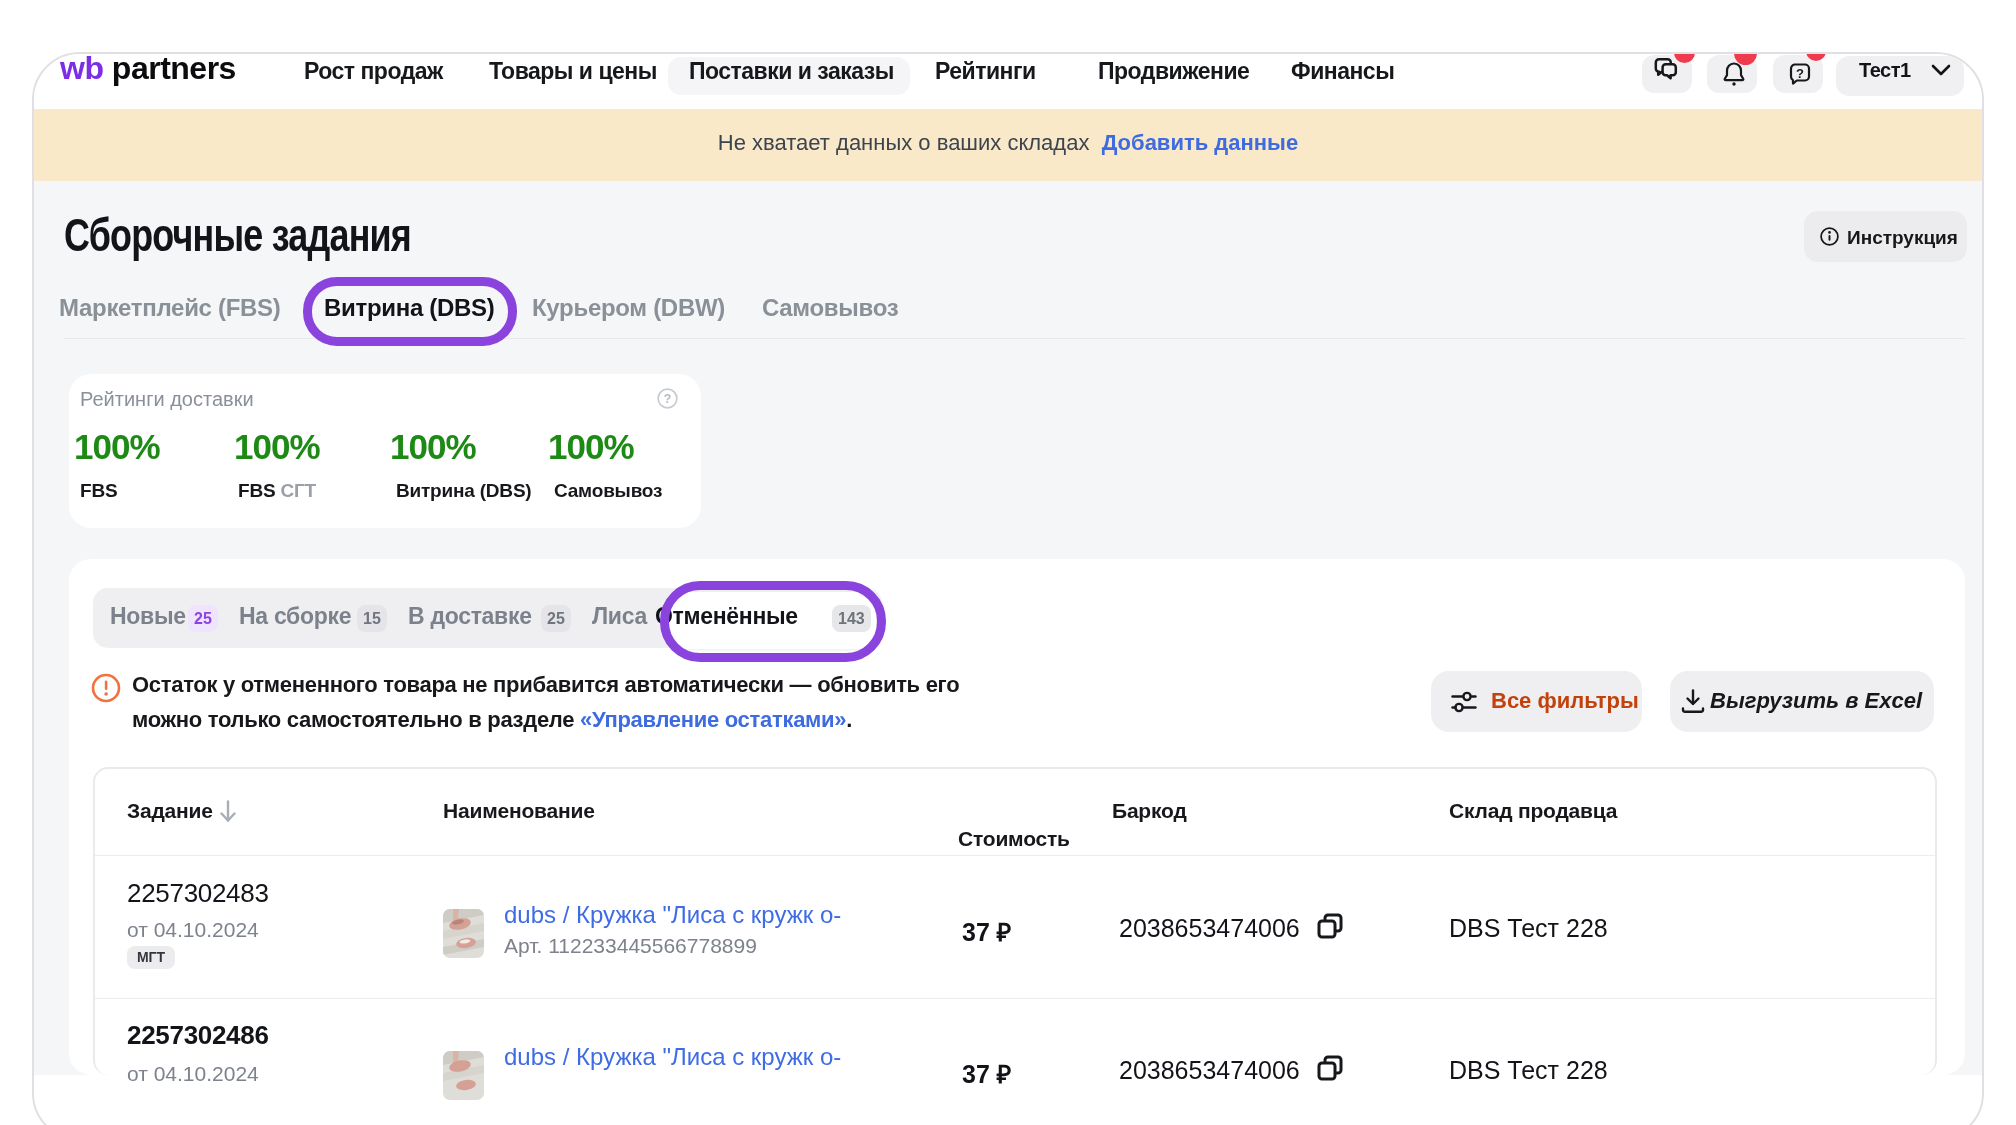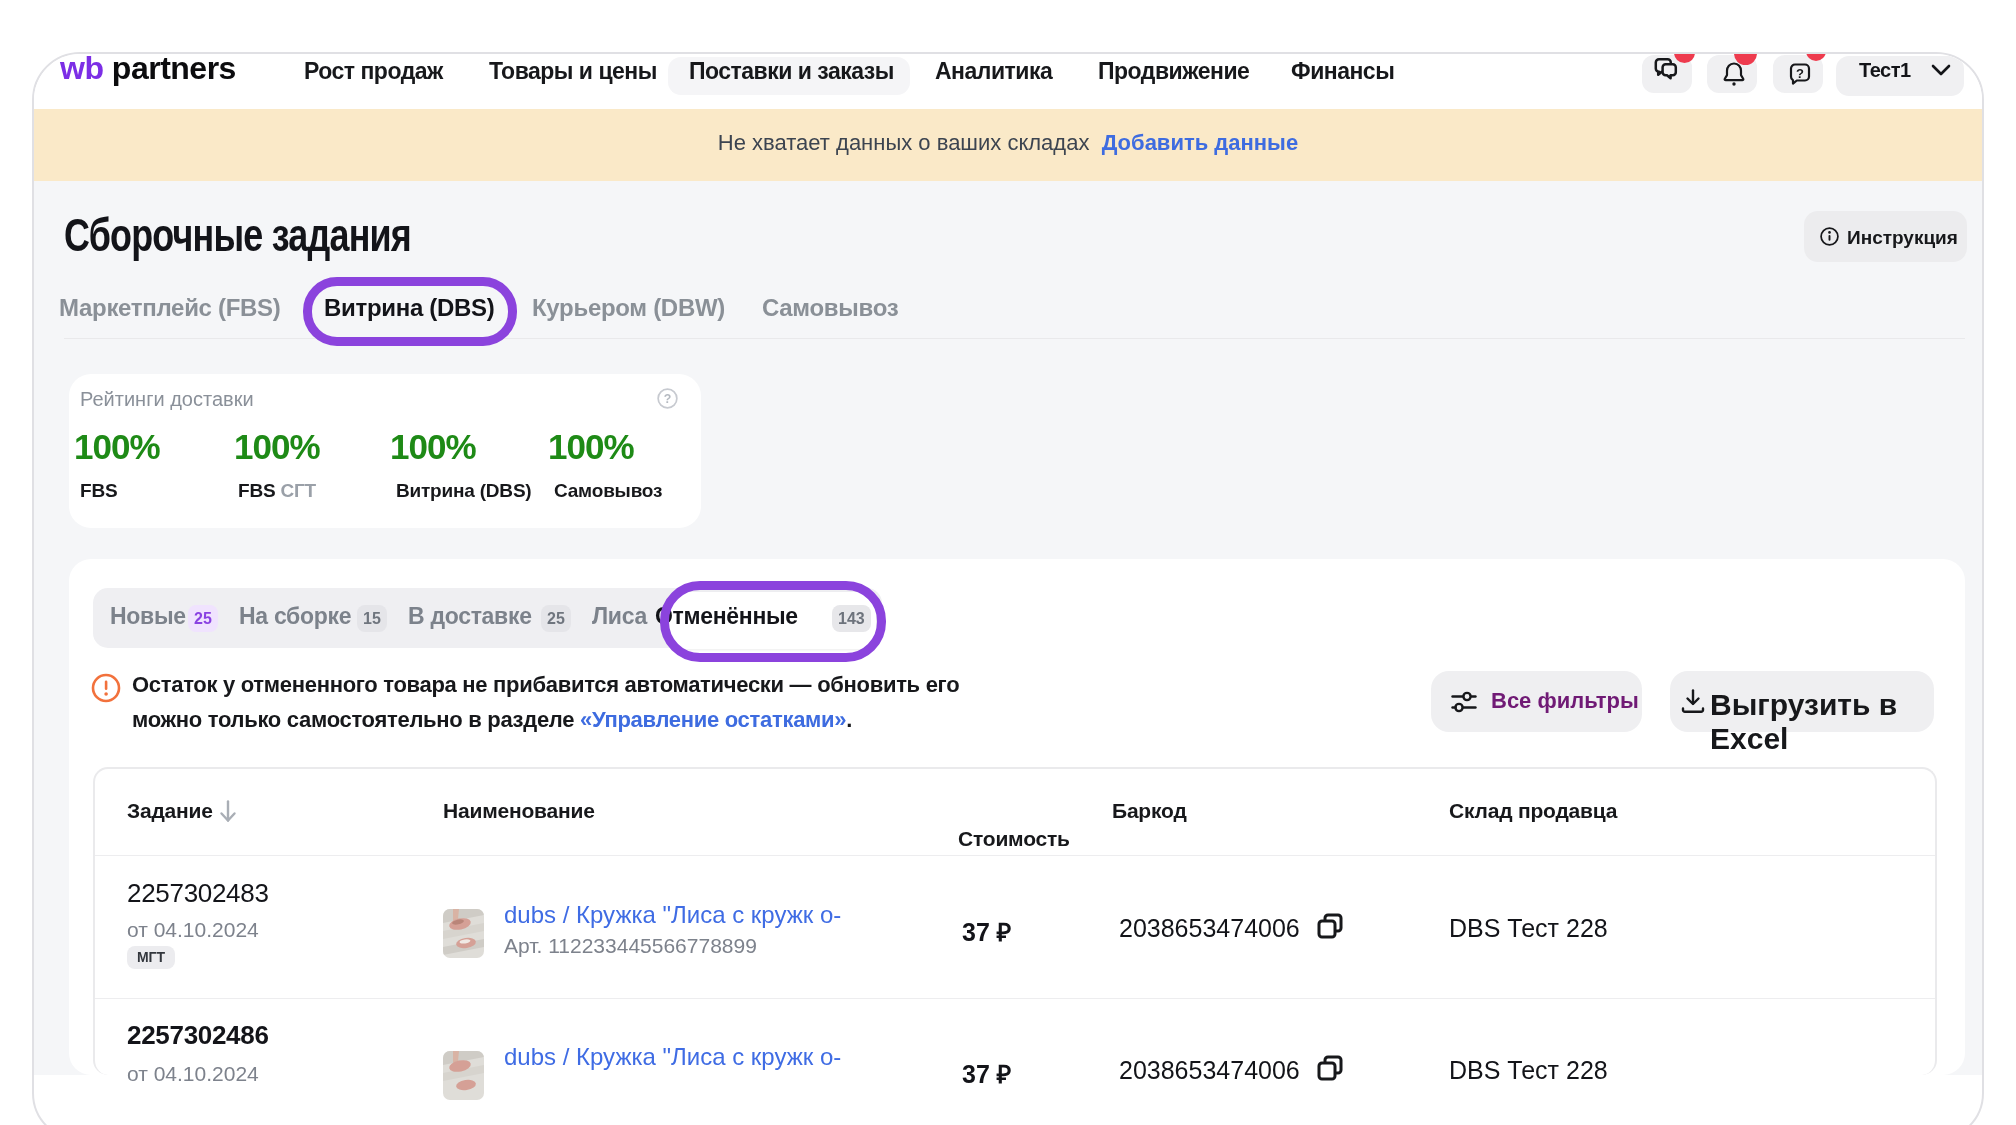--- a/index.html
+++ b/index.html
@@ -25,21 +25,21 @@
 <div class="card">
 
   <div class="nav">
     <div class="abs" style="left:26px; top:-4px; font-size:32px; font-weight:700; letter-spacing:-0.5px;">
       <span style="color:#7c2ee6;">wb</span><span style="color:#0c0c0e;"> partners</span>
     </div>
     <div class="abs" style="left:634px; top:3px; width:242px; height:38px; background:#f5f5f7; border-radius:13px;"></div>
     <span class="navitem" style="left:270px;">Рост продаж</span>
     <span class="navitem" style="left:455px;">Товары и цены</span>
     <span class="navitem" style="left:655px;">Поставки и заказы</span>
-    <span class="navitem" style="left:901px;">Аналитика</span>
+    <span class="navitem" style="left:901px;">Рейтинги</span>
     <span class="navitem" style="left:1064px;">Продвижение</span>
     <span class="navitem" style="left:1257px;">Финансы</span>
 
     <div class="iconsq" style="left:1608px;"></div>
     <div class="iconsq" style="left:1673px;"></div>
     <div class="iconsq" style="left:1739px;"></div>
     <div class="abs" style="left:1802px; top:2px; width:128px; height:40px; background:#f0f0f2; border-radius:13px;"></div>
     <span class="abs" style="left:1825px; top:-4px; height:40px; line-height:40px; font-size:20px; font-weight:700; color:#131418; letter-spacing:-0.5px;">Тест1</span>
     <svg class="abs" style="left:1896px; top:7px;" width="22" height="18" viewBox="0 0 22 18">
         <path d="M3 5 L11 13 L19 5" fill="none" stroke="#131418" stroke-width="2.6" stroke-linecap="round" stroke-linejoin="round"></path>
@@ -138,30 +138,30 @@
     <svg class="abs" style="left:1416px; top:507px;" width="28" height="28" viewBox="0 0 28 28">
       <g stroke="#17181b" stroke-width="2.4" fill="none" stroke-linecap="round">
         <path d="M2.5 8.5h10.5"></path>
           <path d="M21.5 8.5h4"></path>
           <circle cx="17" cy="8.5" r="3.6"></circle>
         <path d="M2.5 19.5h3"></path>
           <path d="M13 19.5h12.5"></path>
           <circle cx="9" cy="19.5" r="3.6"></circle>
       </g>
     </svg>
-    <span class="abs" style="left:1457px; top:507px; font-size:22px; font-weight:600; color:#701a75;">Все фильтры</span>
+    <span class="abs" style="left:1457px; top:507px; font-size:22px; font-weight:600; color:#c2410c;">Все фильтры</span>
     <div class="abs" style="left:1636px; top:490px; width:264px; height:61px; border-radius:18px; background:#efeff1;"></div>
     <svg class="abs" style="left:1645px; top:506px;" width="28" height="28" viewBox="0 0 28 28">
       <g stroke="#17181b" stroke-width="2.4" fill="none" stroke-linecap="round" stroke-linejoin="round">
         <path d="M14 3.5v13"></path>
           <path d="M8.5 11.5 14 17l5.5-5.5"></path>
           <path d="M4 21.5v1.5a1.8 1.8 0 0 0 1.8 1.8h16.4a1.8 1.8 0 0 0 1.8-1.8v-1.5"></path>
       </g>
     </svg>
-    <span class="abs" style="left:1676px; top:507px; font-size:30px; font-weight:600; color:#17181b;">Выгрузить в Excel</span>
+    <span class="abs" style="left:1676px; top:507px; font-size:22px; font-weight:600; color:#17181b;font-style:italic;">Выгрузить в Excel</span>
 
     <div class="abs" style="left:59px; top:586px; width:1844px; height:308px; border:2px solid #eaeaec; border-radius:15px; border-bottom:none;"></div>
     <span class="th abs" style="left:93px; top:618px;">Задание</span>
     <svg class="abs" style="left:182px; top:617px;" width="24" height="26" viewBox="0 0 24 26">
       <g stroke="#a9aeb5" stroke-width="2.4" fill="none" stroke-linecap="round" stroke-linejoin="round">
         <path d="M12 3.5v19"></path>
           <path d="M5.5 15.5 12 22.5l6.5-7"></path>
       </g>
     </svg>
     <span class="th abs" style="left:409px; top:618px;">Наименование</span>

